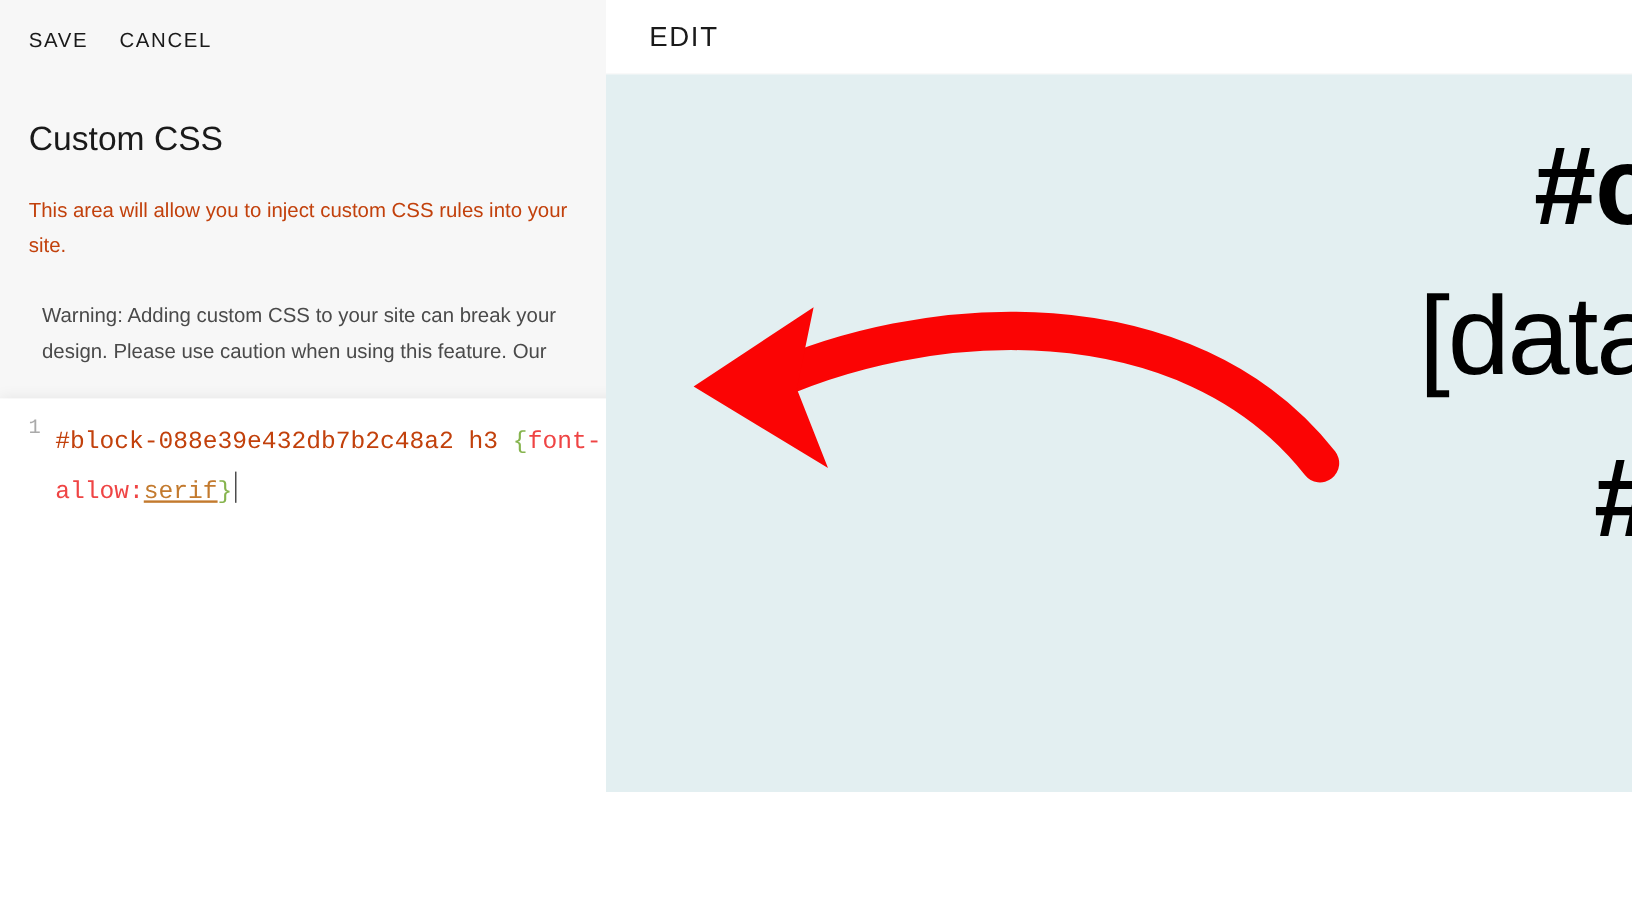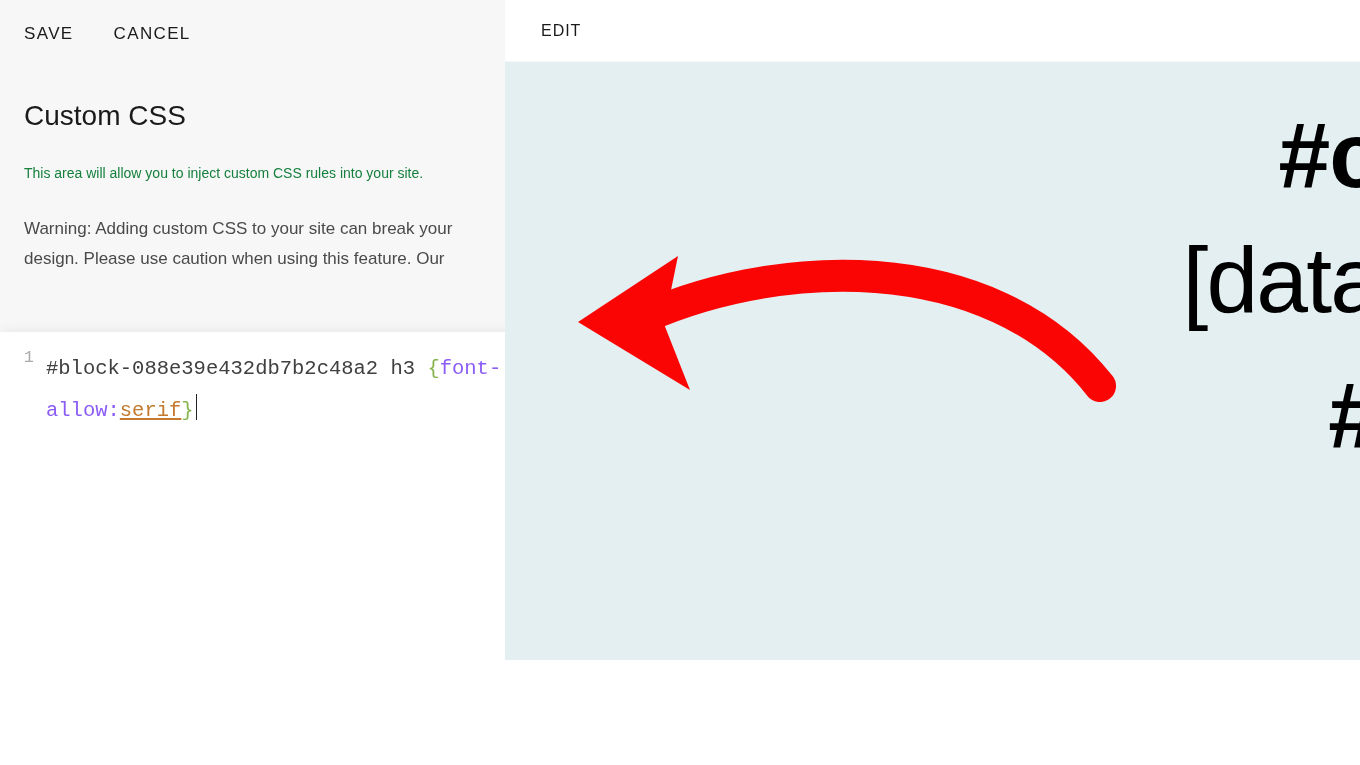--- a/index.html
+++ b/index.html
@@ -14,50 +14,51 @@
     .left-panel {
       position: absolute;
       left: 0;
       top: 0;
       width: 505px;
       height: 765px;
       background: #f7f7f7;
     }
     .actions {
       display: flex;
-      gap: 40px;
+      gap: 26px;
       padding: 24px 24px 0 24px;
     }
     .action-btn {
       font-size: 17px;
       font-weight: 500;
       letter-spacing: 0.08em;
       color: #1a1a1a;
       cursor: pointer;
       background: none;
       border: none;
       font-family: inherit;
     }
     .panel-title {
       font-size: 28px;
       font-weight: 500;
       color: #1a1a1a;
       padding: 56px 24px 0 24px;
     }
     .desc {
-      font-size: 14px;
+      font-size: 17px;
       line-height: 1.7;
-      color: #15803d;
+      color: #c2410c;
       padding: 30px 8px 0 24px;
     }
     .warning {
       font-size: 17px;
       line-height: 1.75;
       color: #4a4a4a;
       padding: 28px 24px 0 24px;
+      margin-left: 11px;
     }
     .code-editor {
       position: absolute;
       left: 0;
       top: 332px;
       width: 640px;
       height: 433px;
       background: #fff;
       box-shadow: 0 0 12px rgba(0,0,0,0.08);
       display: flex;
@@ -74,23 +75,23 @@
       flex: 1;
       padding: 16px 8px 0 4px;
       font-family: "Courier New", monospace;
       font-size: 20.5px;
       line-height: 2.05;
       color: #333;
       white-space: pre-wrap;
       word-break: break-all;
       position: relative;
     }
-    .code-body .sel   { color: #404040; }
+    .code-body .sel   { color: #c2410c; }
     .code-body .brace { color: #86b44e; }
-    .code-body .prop  { color: #8b5cf6; text-align: center; }
+    .code-body .prop  { color: #ef4444; text-align: center; }
     .code-body .val   { color: #c37a2e; text-decoration: underline; }
     .cursor-line {
       display: inline-block;
       width: 1.5px;
       height: 26px;
       background: #222;
       vertical-align: -4px;
       margin-left: 2px;
     }
     .right-panel {
@@ -102,21 +103,21 @@
       background: #fff;
     }
     .preview-bar {
       height: 62px;
       display: flex;
       align-items: center;
       padding-left: 36px;
       border-bottom: 1px solid rgba(0,0,0,0.03);
     }
     .edit-btn {
-      font-size: 16px;
+      font-size: 23px;
       font-weight: 500;
       letter-spacing: 0.06em;
       color: #1a1a1a;
       background: none;
       border: none;
       cursor: pointer;
       font-family: inherit;
     }
     .preview-area {
       position: absolute;

